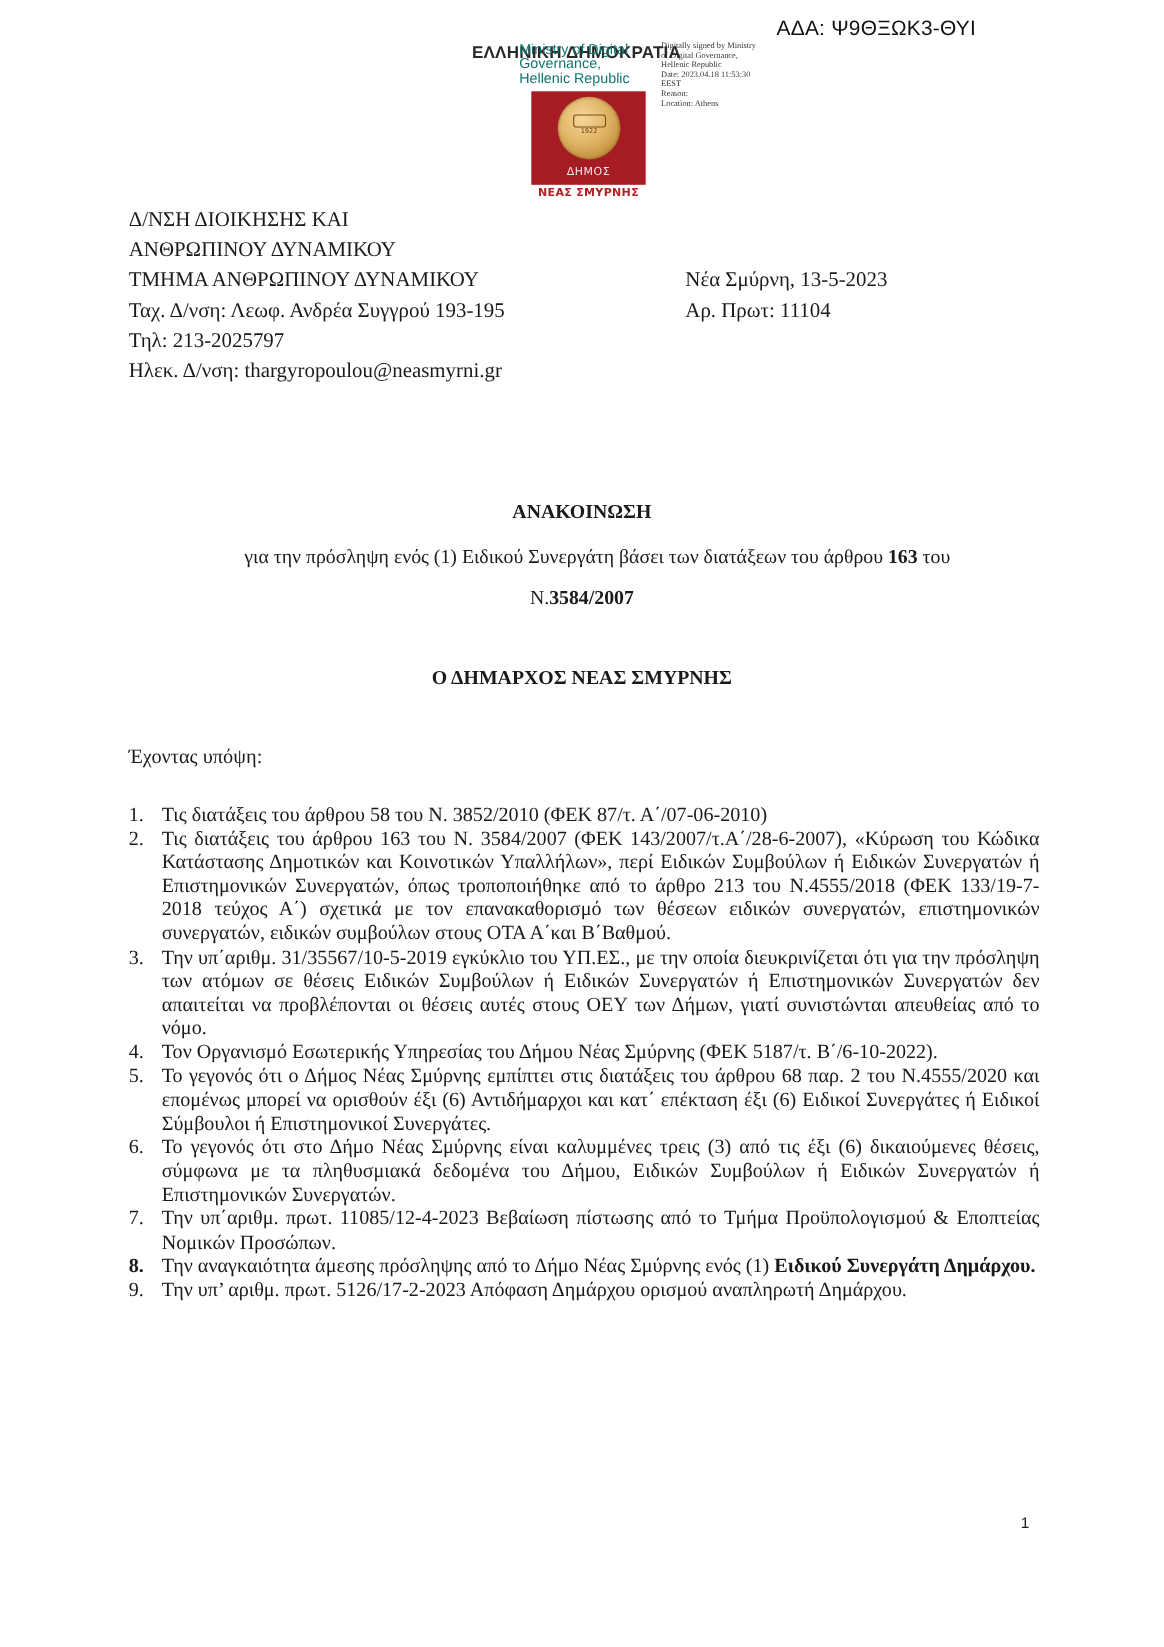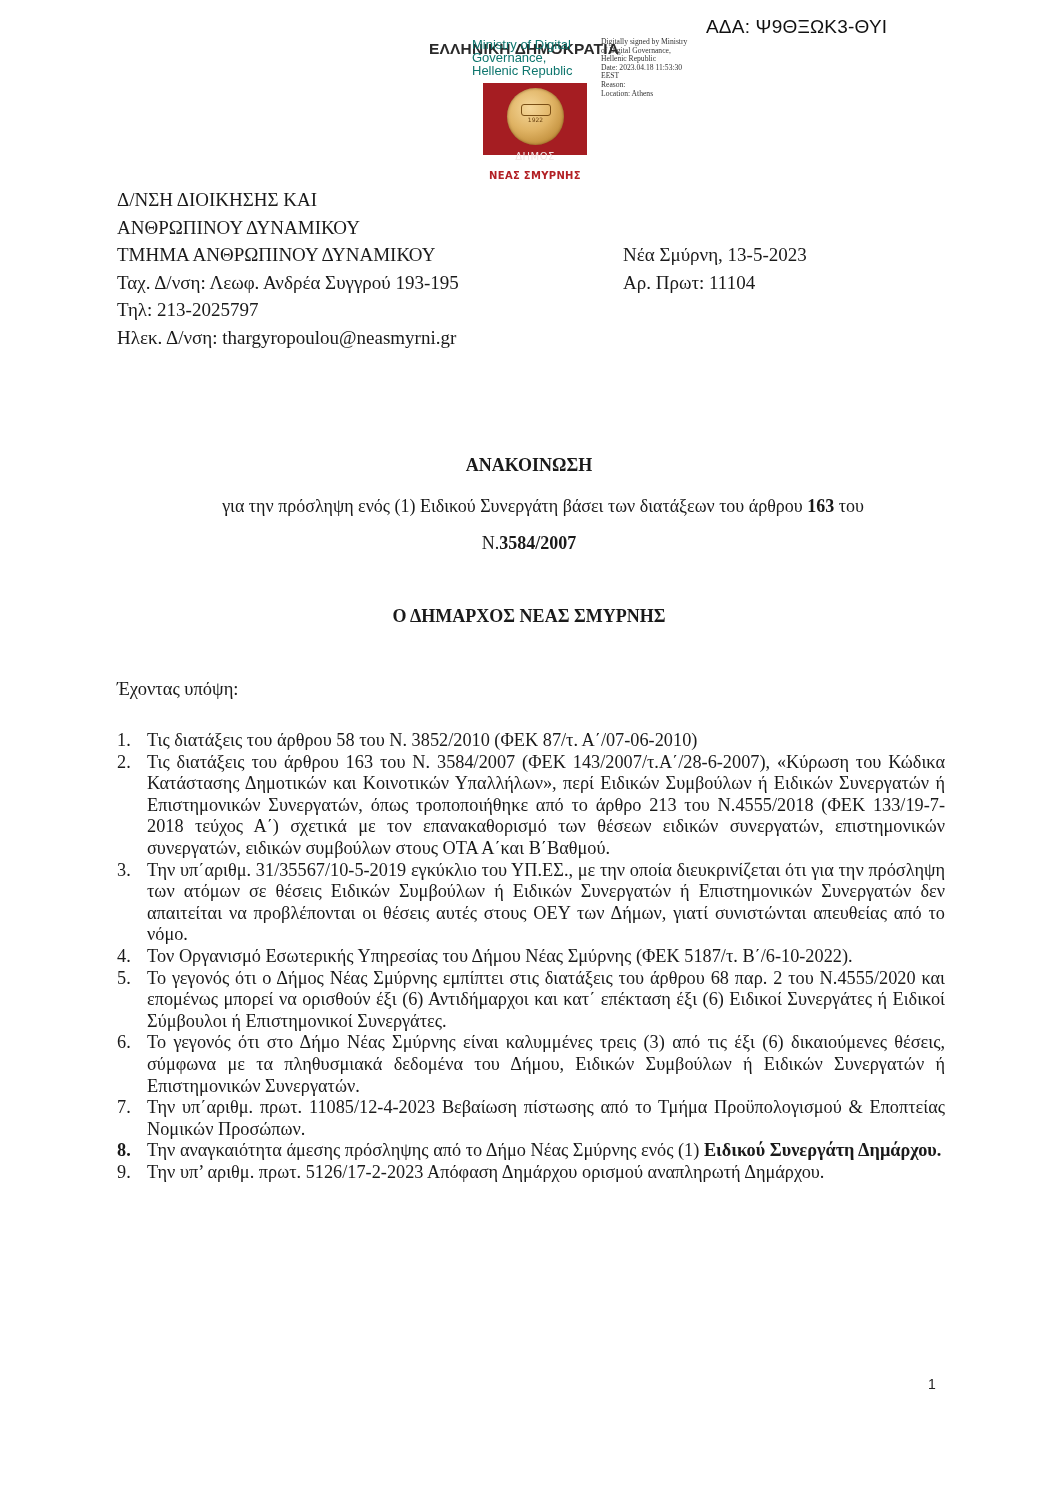--- a/index.html
+++ b/index.html
@@ -44,21 +44,21 @@
       left: 601px; top: 38px;
       font-family: Liberation Serif, serif;
       font-size: 7.6px;
       line-height: 8.6px;
       color: #333;
     }
 
     
     .logo {
       left: 483px; top: 83px;
-      width: 104px; height: 72px;
+      width: 104px; height: 85px;
       background: #a51d22;
     }
     .coin {
       position: absolute;
       left: 24px; top: 5px;
       width: 57px; height: 57px;
       border-radius: 50%;
       background: radial-gradient(circle at 40% 35%, #f5d79a 0%, #e0b465 45%, #b98531 85%, #8a5f1f 100%);
       box-shadow: inset 0 0 3px rgba(80,40,0,0.6);
     }

